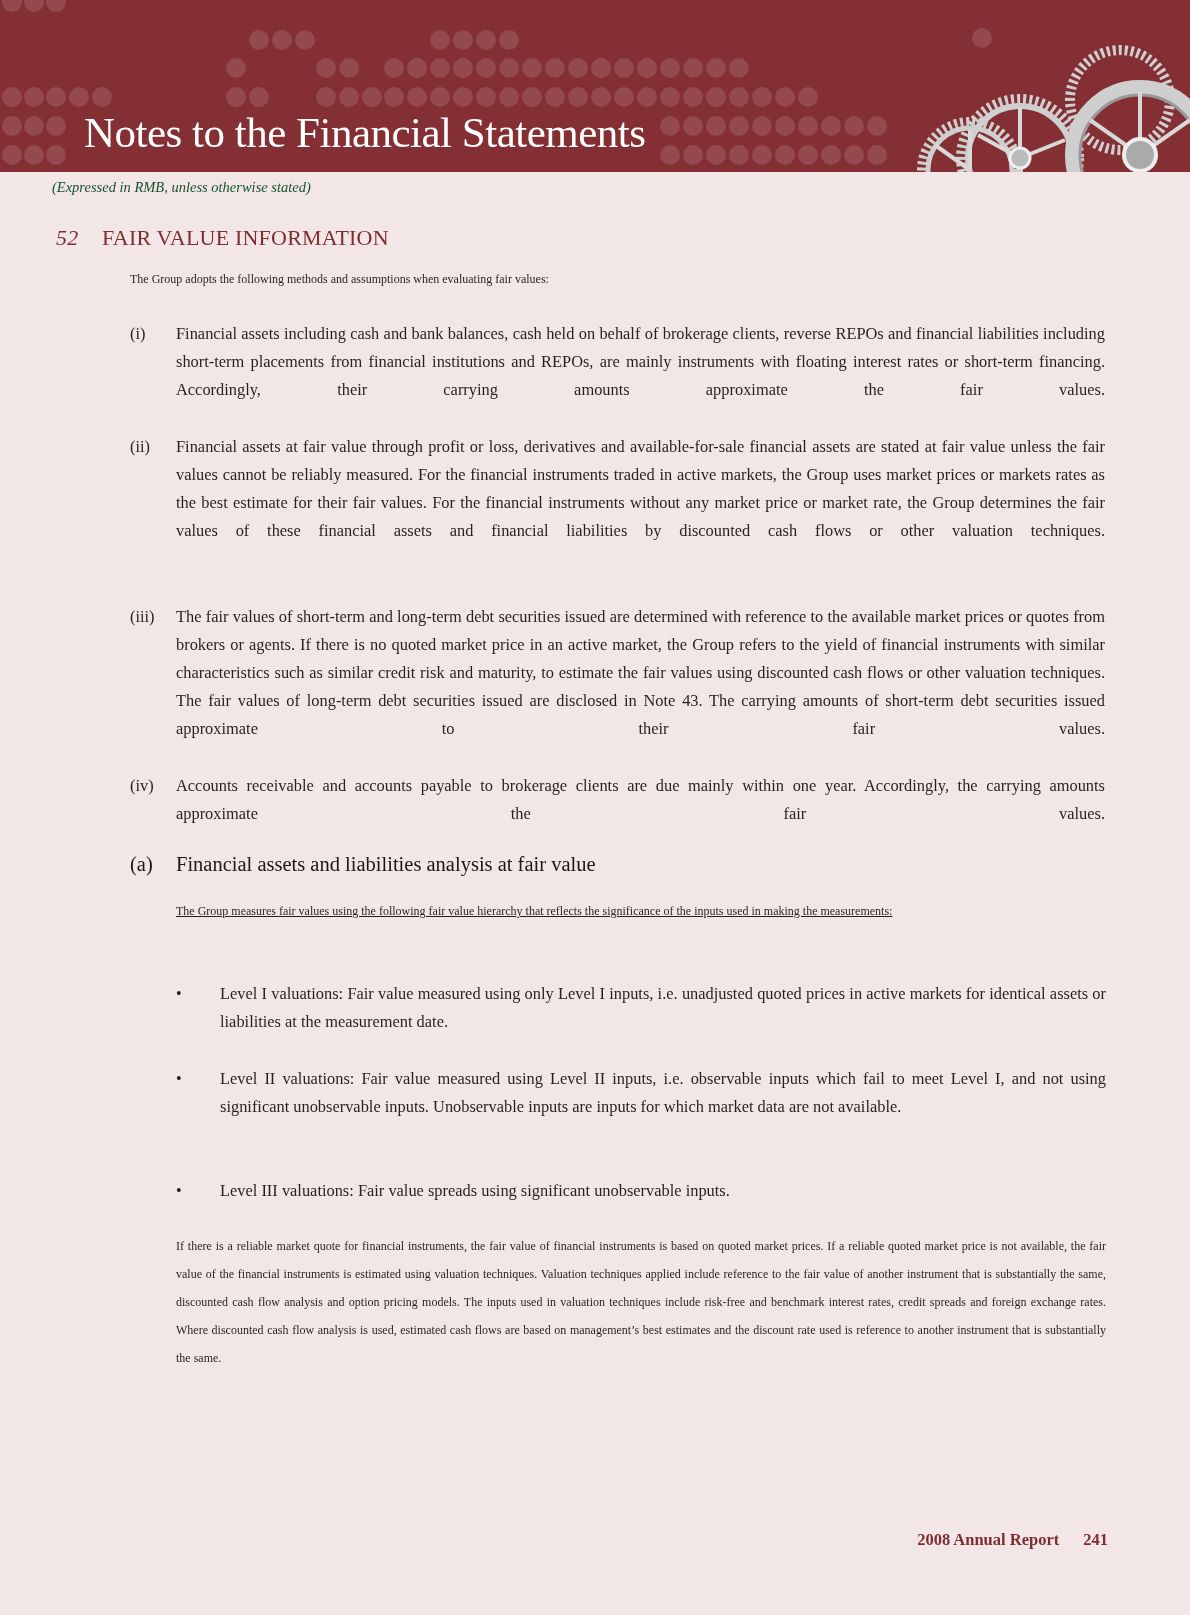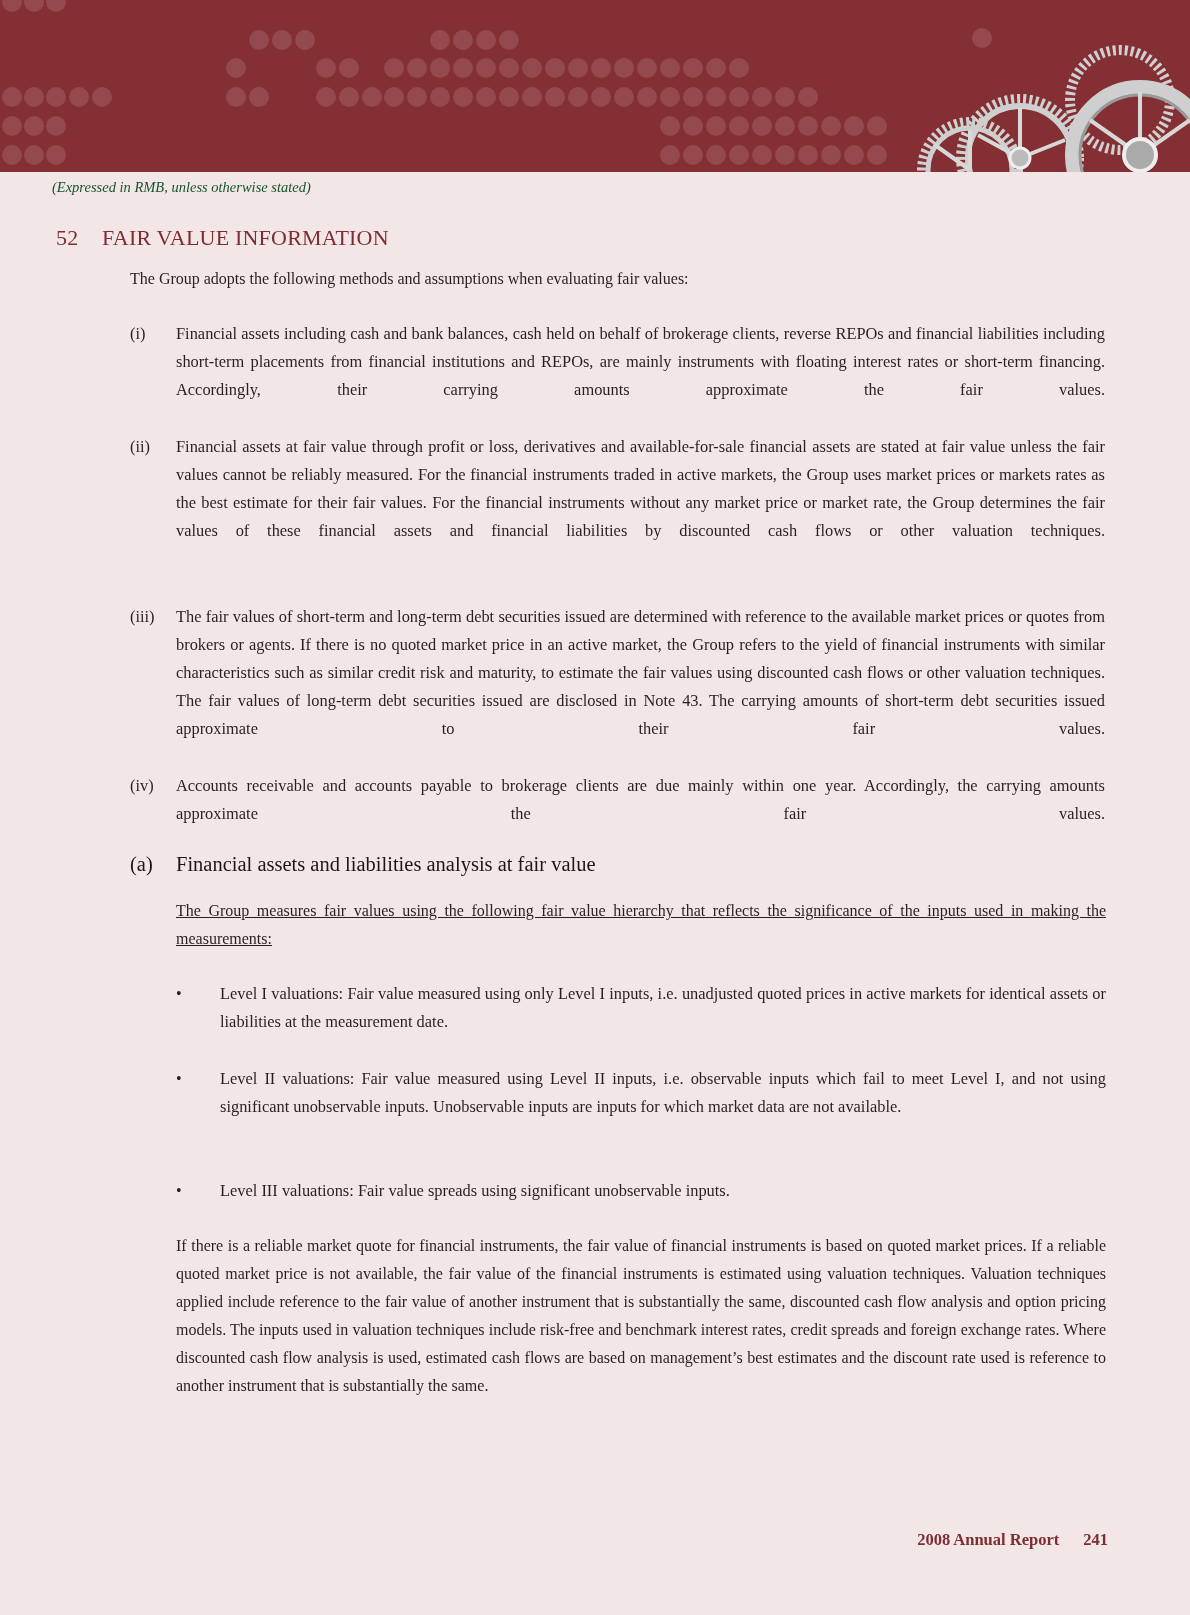--- a/index.html
+++ b/index.html
@@ -26,23 +26,23 @@
   .gears { position: absolute; right: 0; top: 40px; width: 290px; height: 132px; }
   .subtitle {
     position: absolute; left: 52px; top: 179px;
     font-style: italic; font-size: 14.5px; color: #14532d;
   }
   .section-heading {
     position: absolute; left: 56px; top: 225px;
     font-size: 22px; color: #7e2d32; font-weight: normal;
     letter-spacing: 0.2px;
   }
-  .section-heading .num { display: inline-block; width: 46px; }
+  .section-heading .num { display: inline-block; width: 46px; font-style: italic; }
   .p {
-    position: absolute; font-size: 16px; line-height: 28px;
+    position: absolute; font-size: 12px; line-height: 28px;
     text-align: justify; color: #2a1f1f;
   }
   .intro { left: 130px; top: 265px; width: 960px; }
   .item { position: absolute; left: 130px; width: 975px; }
   .item .marker {
     position: absolute; left: 0; top: 0; font-size: 16.4px; line-height: 28px;
   }
   .item .text {
     position: absolute; left: 46px; width: 929px;
     font-size: 16.4px; line-height: 28px; text-align: justify;
@@ -171,20 +171,21 @@
       <line x1="240" y1="115" x2="240" y2="52"></line>
       <line x1="240" y1="115" x2="190" y2="80"></line>
       <line x1="240" y1="115" x2="290" y2="80"></line>
       <line x1="70" y1="130" x2="70" y2="90"></line>
       <line x1="70" y1="130" x2="35" y2="105"></line>
     </g>
     <circle cx="120" cy="118" r="10" fill="#bbb" stroke="#eee" stroke-width="3"></circle>
     <circle cx="240" cy="115" r="16" fill="#aaa" stroke="#eee" stroke-width="4"></circle>
   </svg>
 
+  <div class="banner-title">Notes to the Financial Statements</div>
 </div>
 
 <div class="subtitle">(Expressed in RMB, unless otherwise stated)</div>
 
 <div class="section-heading">
   <span class="num">52</span><span>FAIR VALUE INFORMATION</span>
 </div>
 
 <div class="p intro">The Group adopts the following methods and assumptions when evaluating fair values:</div>
 

